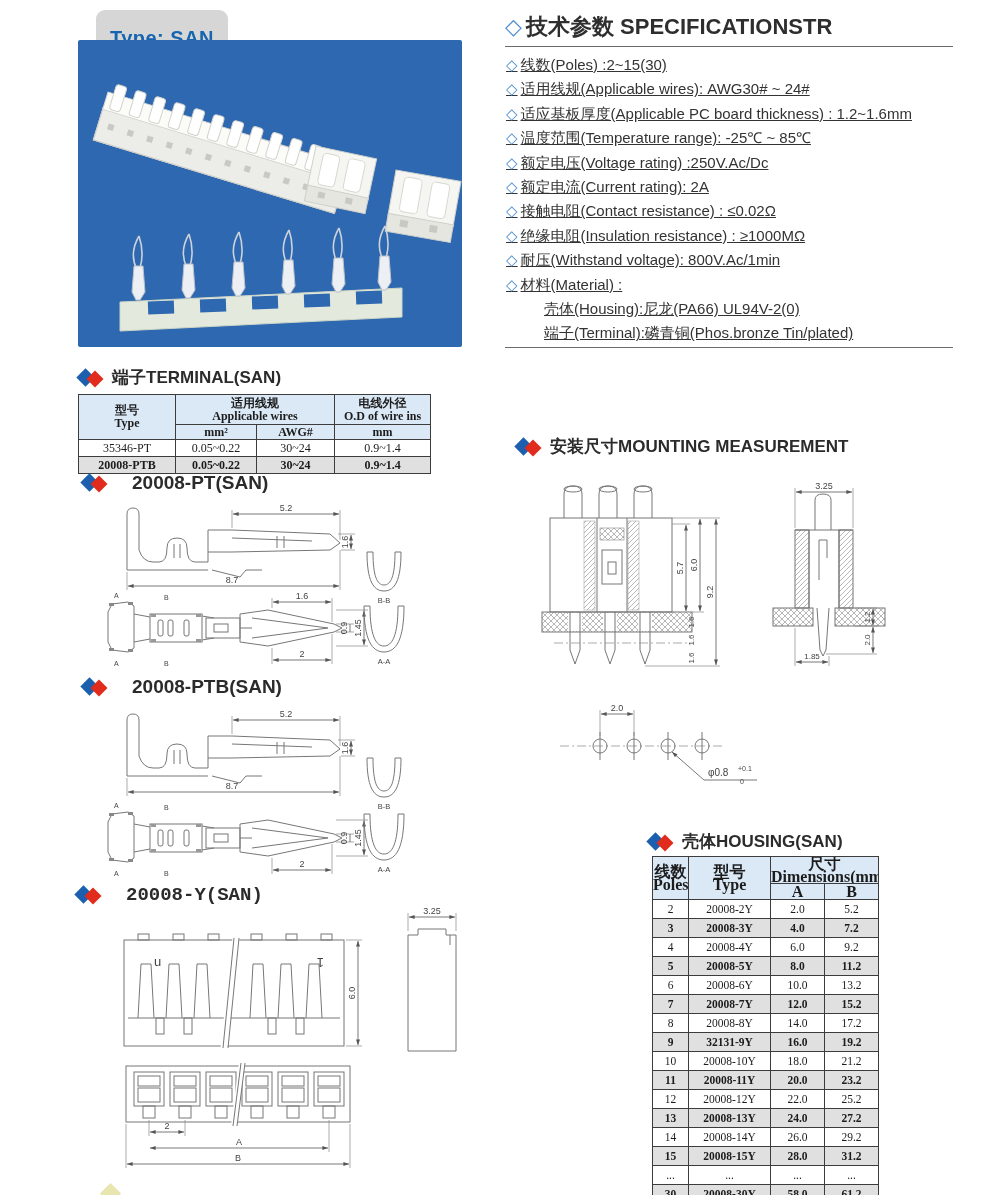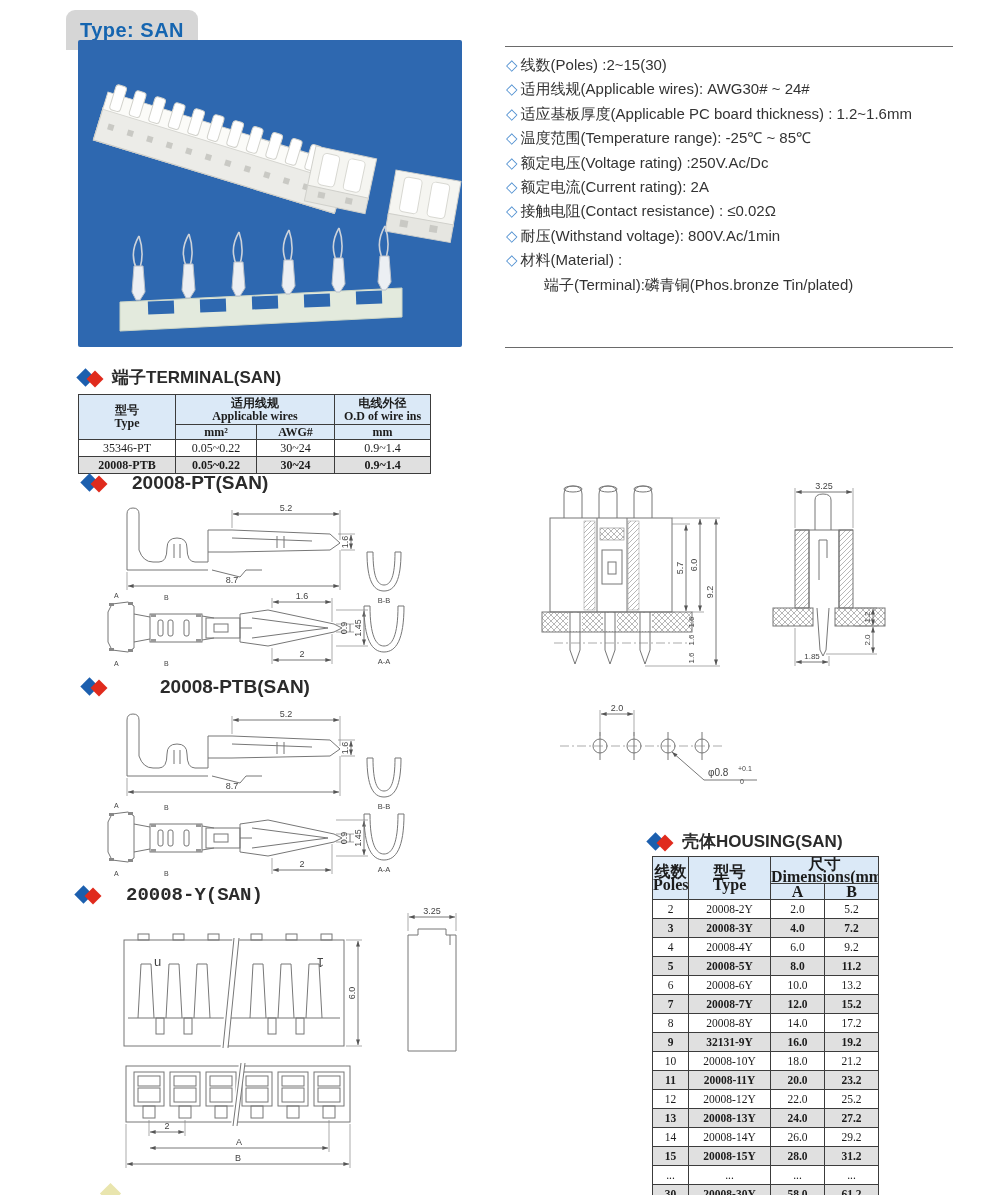--- a/index.html
+++ b/index.html
@@ -1,28 +1,28 @@
 <!DOCTYPE html>
 <html style="--photo_blue: #2e68b0; --tab_gray: #d6d6d6; --type_blue: #1565b0; --diamond_blue: #1c5fae; --diamond_red: #e02b1d; --table_header_blue: #dbe9f7; --row_shade: #e0e0e0;"><head>
 <meta charset="utf-8">
 <style>
   html,body{margin:0;padding:0;background:#fff;}
   #page{position:relative;width:1000px;height:1195px;background:#fff;overflow:hidden;
         font-family:"Liberation Sans",sans-serif;color:#333;}
   
-  .type-tab{position:absolute;left:66px;top:10px;width:132px;height:40px;background:var(--tab_gray);
-    border-radius:9px 9px 0 0;display:flex;align-items:center;justify-content:center;}
+  .type-tab{position:absolute;left:96px;top:10px;width:132px;height:40px;background:var(--tab_gray);
+    border-radius:9px 9px 0 0;display:flex;align-items:flex-end;justify-content:center;}
   .type-tab span{color:var(--type_blue);font-weight:bold;font-size:20px;letter-spacing:.5px;}
   .photo{position:absolute;left:78px;top:40px;width:384px;height:307px;background:var(--photo_blue);border-radius:2px;}
   
   .spec-title{position:absolute;left:505px;top:12px;width:450px;font-size:22px;font-weight:600;color:#2e2e2e;
     white-space:nowrap;}
   .spec-title .odia{color:#4f8fd0;margin-right:4px;font-weight:400;}
   .rule{position:absolute;height:0;border-top:1.6px solid #6a6a6a;}
-  .spec-list{position:absolute;left:506px;top:53px;width:460px;}
+  .spec-list{position:absolute;left:506px;top:53px;width:460px;text-decoration:underline;}
   .spec-item{font-size:15px;line-height:24.4px;color:#333;white-space:nowrap;}
   .spec-item .odia{color:#4f8fd0;margin-right:3px;}
   .spec-item.indent{padding-left:38px;}
   
   .sec-head{position:absolute;display:flex;align-items:center;white-space:nowrap;justify-content:flex-end;}
   .dd{position:relative;width:30px;height:20px;display:inline-block;flex:0 0 30px;}
   .dd .b{position:absolute;left:1px;top:3px;width:13px;height:13px;background:var(--diamond_blue);transform:rotate(45deg);}
   .dd .r{position:absolute;left:11px;top:5px;width:12px;height:12px;background:var(--diamond_red);transform:rotate(45deg);}
   .sec-head .ht{font-size:17px;font-weight:600;color:#2b2b2b;margin-left:4px;}
   .sec-head.part .ht{font-size:19px;margin-left:20px;font-weight:600;}
@@ -162,31 +162,36 @@
           </g>
         <g transform="translate(298,186)">
             <path d="M9,0 C2,12 2,24 7,34"></path>
             <path d="M9,0 C13,12 13,22 10,32"></path>
             <polygon points="4,30 13,30 15,56 10,64 6,64 2,56" fill="#eceff3" stroke="#b9c0ca" stroke-width="1"></polygon>
           </g>
       </g>
     </svg>
   </div>
 
+  <div class="spec-title">
+    <span class="odia">◇</span><span>技术参数 SPECIFICATIONSTR</span>
+  </div>
   <div class="rule" style="left:505px;top:46px;width:448px;"></div>
   <div class="spec-list">
     <div class="spec-item"><span class="odia">◇</span><span>线数(Poles) :2~15(30)</span></div>
     <div class="spec-item"><span class="odia">◇</span><span>适用线规(Applicable wires): AWG30# ~ 24#</span></div>
     <div class="spec-item"><span class="odia">◇</span><span>适应基板厚度(Applicable PC board thickness) : 1.2~1.6mm</span></div>
     <div class="spec-item"><span class="odia">◇</span><span>温度范围(Temperature range): -25℃ ~ 85℃</span></div>
     <div class="spec-item"><span class="odia">◇</span><span>额定电压(Voltage rating) :250V.Ac/Dc</span></div>
     <div class="spec-item"><span class="odia">◇</span><span>额定电流(Current rating): 2A</span></div>
     <div class="spec-item"><span class="odia">◇</span><span>接触电阻(Contact resistance) : ≤0.02Ω</span></div>
+    <div class="spec-item"><span class="odia">◇</span><span>绝缘电阻(Insulation resistance) : ≥1000MΩ</span></div>
     <div class="spec-item"><span class="odia">◇</span><span>耐压(Withstand voltage): 800V.Ac/1min</span></div>
     <div class="spec-item"><span class="odia">◇</span><span>材料(Material) :</span></div>
+    <div class="spec-item indent"><span>壳体(Housing):尼龙(PA66) UL94V-2(0)</span></div>
     <div class="spec-item indent"><span>端子(Terminal):磷青铜(Phos.bronze Tin/plated)</span></div>
   </div>
   <div class="rule" style="left:505px;top:347px;width:448px;border-top-width:1px;"></div>
 
   <div class="sec-head" style="left:78px;top:366px;">
     <span class="dd">
         <i class="b"></i>
         <i class="r"></i>
       </span>
     <span class="ht">端子TERMINAL(SAN)</span>
@@ -299,21 +304,21 @@
     <line class="dim" x1="171" y1="70" x2="229" y2="70" marker-start="url(#as)" marker-end="url(#ae)"></line>
     <text x="200" y="67" text-anchor="middle">2</text>
   </svg>
   <svg id="pt-aa" width="58" height="70" style="left:356px;top:598px;">
     <path class="ol" d="M8,8 C8,42 16,54 28,54 C40,54 48,42 48,8"></path>
     <path class="ol" d="M14,8 C14,38 20,48 28,48 C36,48 42,38 42,8"></path>
     <path class="ol" d="M8,8 H14 M42,8 H48"></path>
     <text x="28" y="66" text-anchor="middle" style="font-size:7.5px">A-A</text>
   </svg>
 
-  <div class="sec-head part" style="left:82px;top:676px;gap:28px;">
+  <div class="sec-head part" style="left:82px;top:676px;">
     <span class="dd">
         <i class="b"></i>
         <i class="r"></i>
       </span>
     <span class="ht">20008-PTB(SAN)</span>
   </div>
   <svg width="250" height="94" style="left:112px;top:706px;">
     <path class="ol" d="M15,62 V14 Q15,8 21,8 Q27,8 27,14 V50 Q31,62 41,62 H47 Q55,62 55,48 Q55,38 65,38 Q75,38 75,48 Q75,62 83,62 H96"></path>
     <path class="ol" d="M62,44 V58 M68,44 V58"></path>
     <path class="ol" d="M96,62 V30 L120,30 L218,34 L228,43 L218,50 L120,52 L96,52"></path>
@@ -463,20 +468,27 @@
     <text x="49" y="69" text-anchor="middle">2</text>
     <line class="ext" x1="211" y1="60" x2="211" y2="92"></line>
     <line class="dim" x1="32" y1="88" x2="210" y2="88" marker-start="url(#as)" marker-end="url(#ae)"></line>
     <text x="121" y="85" text-anchor="middle">A</text>
     <line class="ext" x1="8" y1="64" x2="8" y2="108"></line>
       <line class="ext" x1="232" y1="64" x2="232" y2="108"></line>
     <line class="dim" x1="9" y1="104" x2="231" y2="104" marker-start="url(#as)" marker-end="url(#ae)"></line>
     <text x="120" y="101" text-anchor="middle">B</text>
   </svg>
 
+  <div class="sec-head" style="left:516px;top:435px;">
+    <span class="dd">
+        <i class="b"></i>
+        <i class="r"></i>
+      </span>
+    <span class="ht">安装尺寸MOUNTING MEASUREMENT</span>
+  </div>
   <svg width="190" height="200" style="left:542px;top:480px;">
     <g class="ol">
       <path d="M22,38 V14 Q22,6 31,6 Q40,6 40,14 V38"></path>
         <ellipse cx="31" cy="9" rx="9" ry="3"></ellipse>
       <path d="M57,38 V14 Q57,6 66,6 Q75,6 75,14 V38"></path>
         <ellipse cx="66" cy="9" rx="9" ry="3"></ellipse>
       <path d="M92,38 V14 Q92,6 101,6 Q110,6 110,14 V38"></path>
         <ellipse cx="101" cy="9" rx="9" ry="3"></ellipse>
     </g>
     <rect class="ol" x="8" y="38" width="122" height="94"></rect>

